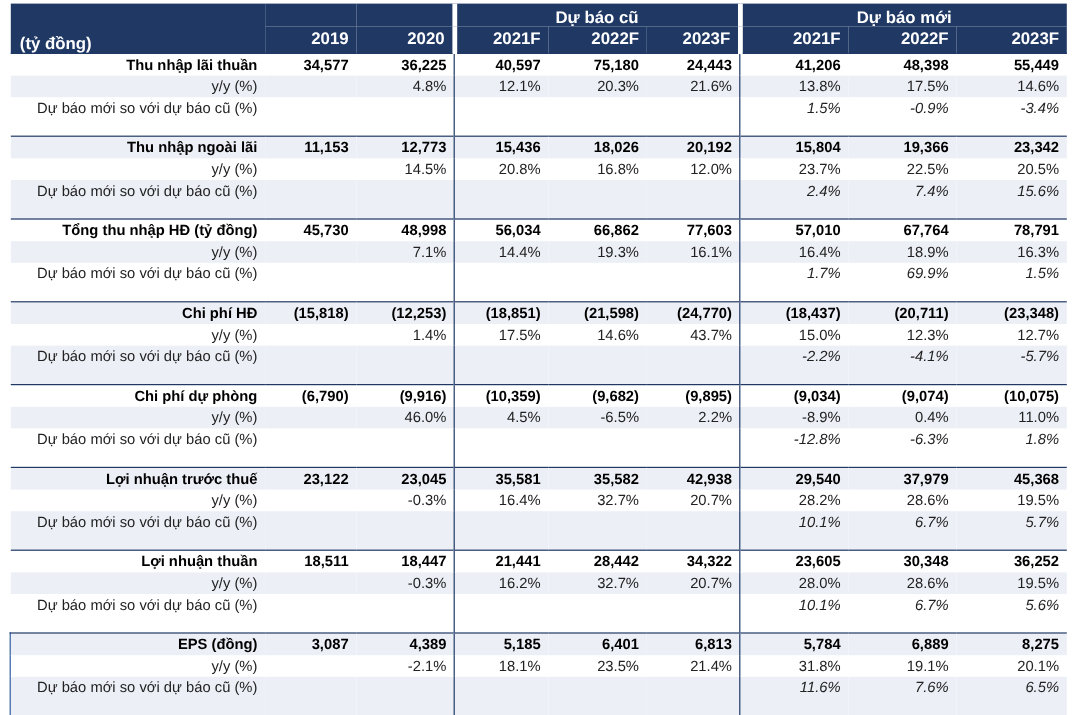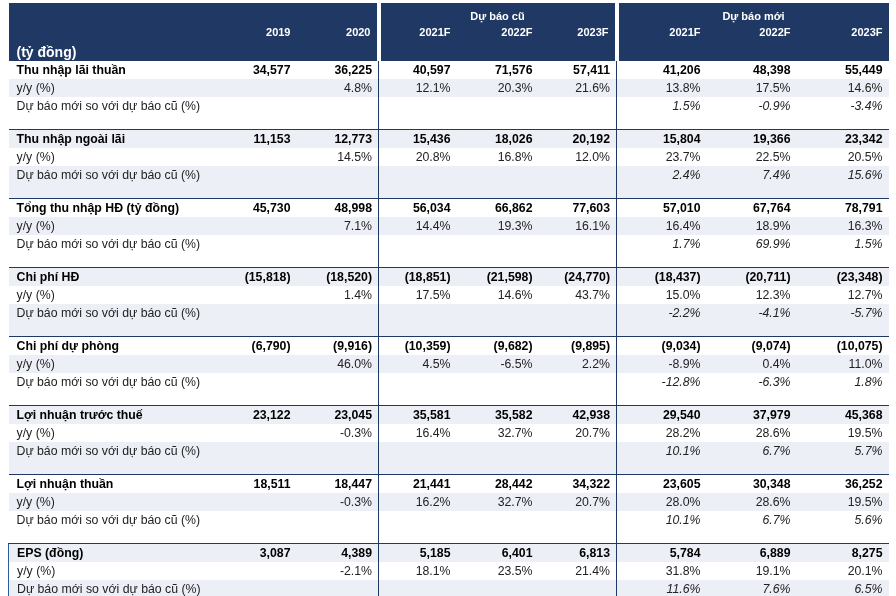--- a/index.html
+++ b/index.html
@@ -13,41 +13,41 @@
   table{
     border-collapse:collapse;
     table-layout:fixed;
     width:880px;
   }
   
   thead th{
     background:#1F3864;
     color:#ffffff;
     font-weight:bold;
-    font-size:11px;
+    font-size:14px;
     text-align:right;
     padding:0 6px;
   }
   thead tr.h-top th{height:16px;vertical-align:bottom;padding-top:3px;}
-  thead tr.h-bottom th{height:19px;vertical-align:middle;padding-bottom:19px;}
+  thead tr.h-bottom th{height:19px;vertical-align:middle;padding-bottom:3px;}
   th.h-corner{
     text-align:left;vertical-align:middle;
     padding-left:8px;font-size:14px;
   }
   th.h-group{text-align:center;vertical-align:middle;}
   .gapL{border-left:4px solid #ffffff;}
   
   tbody td{
     font-size:12.3px;
     line-height:14px;
     padding:2px 6px 2px 6px;
     vertical-align:top;
     white-space:nowrap;
   }
-  td.lbl{text-align:left;padding-left:8px;white-space:normal;margin-top:16px;}
+  td.lbl{text-align:right;padding-left:8px;white-space:normal;margin-top:16px;}
   td.num{text-align:right;}
   tr.metric td{font-weight:bold;color:#000;border-top:1px solid #1F3864;height:14px;}
   tr.yy td{color:#222;height:14px;}
   tr.diff td{color:#222;}
   tr.diff td.num{font-style:italic;}
   tr.diff td{height:28px;}
   .wrapcap{display:inline-block;max-width:185px;}
   
   tbody td.c2, tbody td.c5{border-left:1px solid #1F3864;margin-top:44px;}
   
@@ -89,22 +89,22 @@
       <th>2022F</th>
       <th>2023F</th>
     </tr>
   </thead>
   <tbody>
       <tr class="metric">
         <td class="lbl"><span>Thu nhập lãi thuần</span></td>
         <td class="num c0">34,577</td>
         <td class="num c1">36,225</td>
         <td class="num c2">40,597</td>
-        <td class="num c3">71,576</td>
-        <td class="num c4">57,411</td>
+        <td class="num c3">75,180</td>
+        <td class="num c4">24,443</td>
         <td class="num c5">41,206</td>
         <td class="num c6">48,398</td>
         <td class="num c7">55,449</td>
       </tr>
       <tr class="yy shade">
         <td class="lbl"><span>y/y (%)</span></td>
         <td class="num c0"></td>
         <td class="num c1">4.8%</td>
         <td class="num c2">12.1%</td>
         <td class="num c3">20.3%</td>
@@ -186,21 +186,21 @@
         <td class="num c2"></td>
         <td class="num c3"></td>
         <td class="num c4"></td>
         <td class="num c5">1.7%</td>
         <td class="num c6">69.9%</td>
         <td class="num c7">1.5%</td>
       </tr>
       <tr class="metric shade">
         <td class="lbl"><span>Chi phí HĐ</span></td>
         <td class="num c0">(15,818)</td>
-        <td class="num c1">(18,520)</td>
+        <td class="num c1">(12,253)</td>
         <td class="num c2">(18,851)</td>
         <td class="num c3">(21,598)</td>
         <td class="num c4">(24,770)</td>
         <td class="num c5">(18,437)</td>
         <td class="num c6">(20,711)</td>
         <td class="num c7">(23,348)</td>
       </tr>
       <tr class="yy">
         <td class="lbl"><span>y/y (%)</span></td>
         <td class="num c0"></td>

